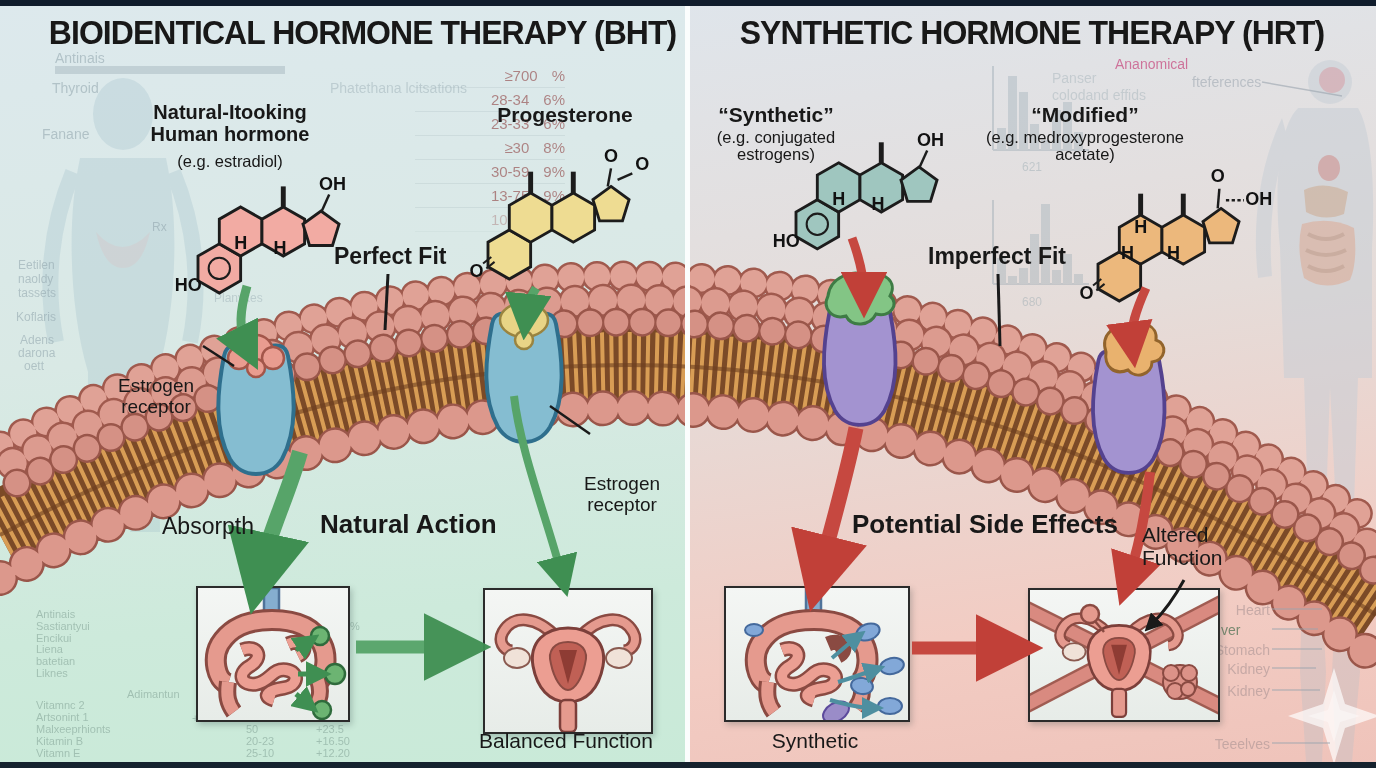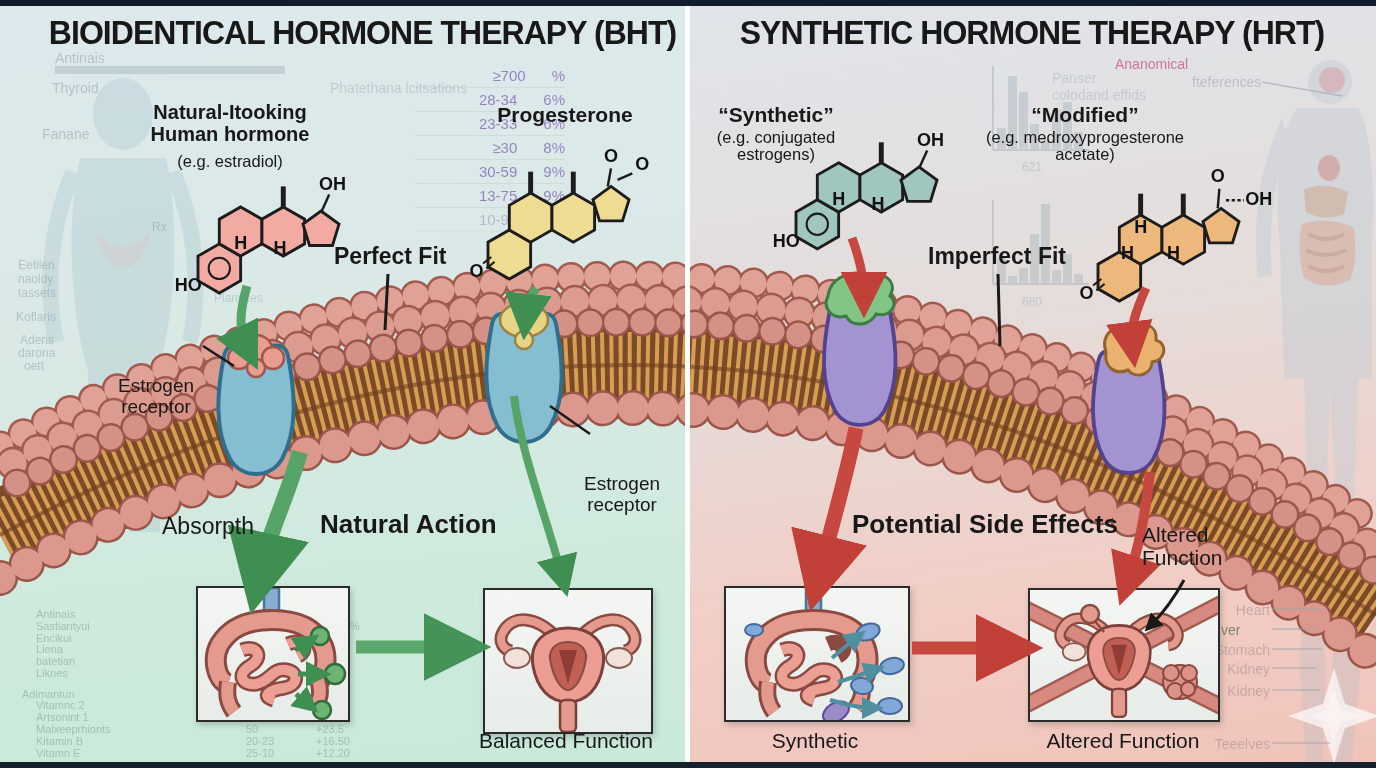--- a/index.html
+++ b/index.html
@@ -18,28 +18,28 @@
   .fit{font-size:23px;font-weight:700;white-space:nowrap;}
   .recl{font-size:19px;font-weight:400;text-align:center;margin-top:48px;}
   .action{font-size:26px;font-weight:700;text-align:center;white-space:nowrap;}
   .plain{font-size:23px;font-weight:400;}
   .cap{font-size:21px;font-weight:500;text-align:center;white-space:nowrap;}
   .faint{position:absolute;color:#8fa3ab;opacity:.55;font-size:14px;z-index:2;white-space:nowrap;}
   .faint.sm{font-size:12px;}
   .box{position:absolute;border:2.5px solid #2b2b2b;background:linear-gradient(180deg,#f4f6f4,#e7ece8);
        box-shadow:2px 3px 6px rgba(40,60,60,.25);z-index:3;}
   #stats{position:absolute;left:415px;top:64px;width:150px;z-index:2;opacity:.5;}
-  .srow{display:flex;justify-content:flex-end;gap:26px;height:23px;color:#4c1d95;font-size:15px;
+  .srow{display:flex;justify-content:flex-end;gap:14px;height:23px;color:#7f1d1d;font-size:15px;
         border-bottom:1px solid rgba(140,160,168,.35);align-items:center;}
   #dtable{position:absolute;left:22px;top:608px;width:420px;z-index:2;opacity:.5;}
   .drow{display:flex;height:11.8px;color:#78988c;font-size:11px;align-items:center;}
   .drow .dn{width:210px;padding-left:14px;}
   .drow .dr{width:70px;}
   .drow .dv{width:80px;}
-  .gap{margin-top:9px;}
+  .gap{margin-top:9px;flex-direction:column;}
   svg{display:block;}
   #art{position:absolute;left:0;top:0;z-index:4;}
   .decor{position:absolute;z-index:1;}
 </style>
 </head>
 <body>
 
 <div id="stage">
 
   <div class="bg" id="bg-left"></div>
@@ -519,16 +519,15 @@
   <div class="lbl action" style="left:320px;top:510px;width:165px">Natural Action</div>
   <div class="lbl action" style="left:852px;top:510px;width:240px">Potential Side Effects</div>
 
   <div class="lbl" style="left:1142px;top:524px;width:110px;font-size:21px">
     <div>Altered</div>
     <div>Function</div>
   </div>
 
   <div class="lbl cap" style="left:470px;top:730px;width:192px">Balanced Function</div>
   <div class="lbl cap" style="left:740px;top:730px;width:150px">Synthetic</div>
-  <div class="lbl cap" style="left:1028px;top:730px;width:190px">Altered Function</div>
 
   <div id="divider"></div>
 </div>
 
 </body></html>

